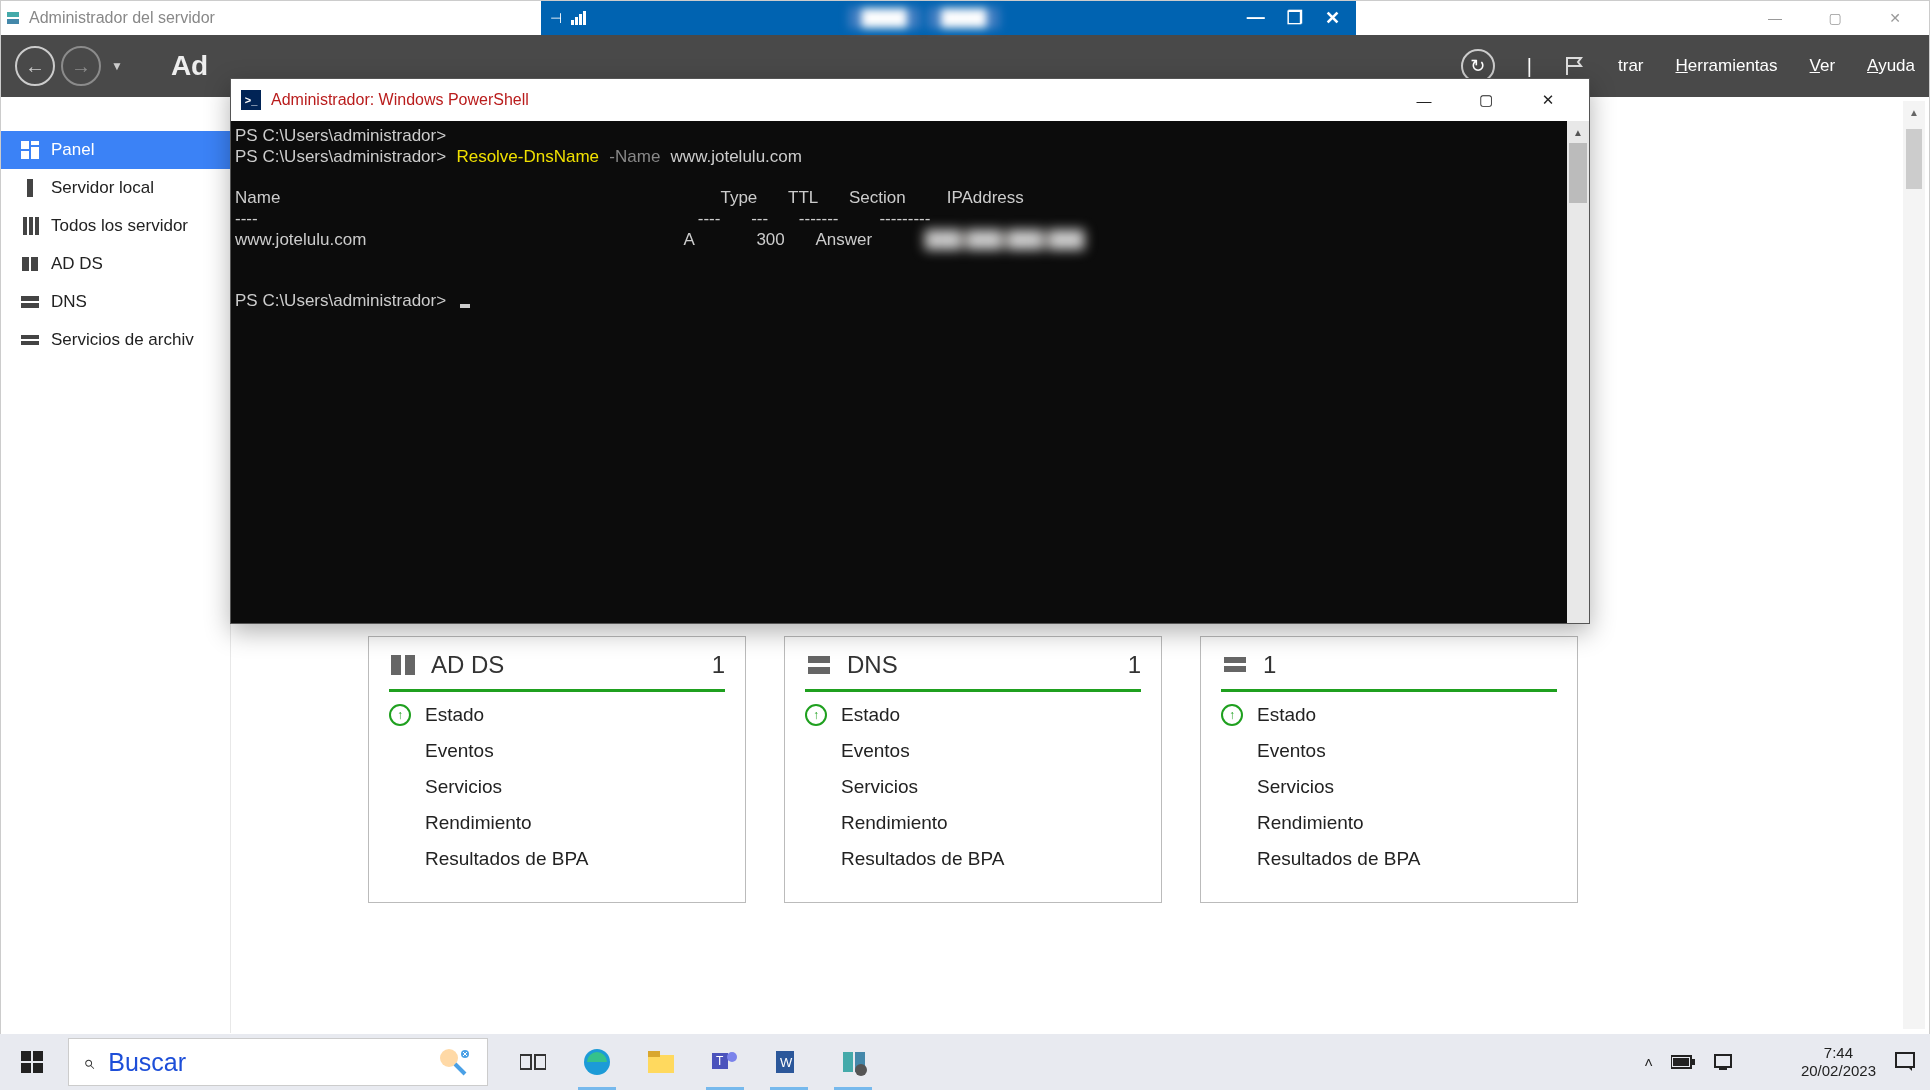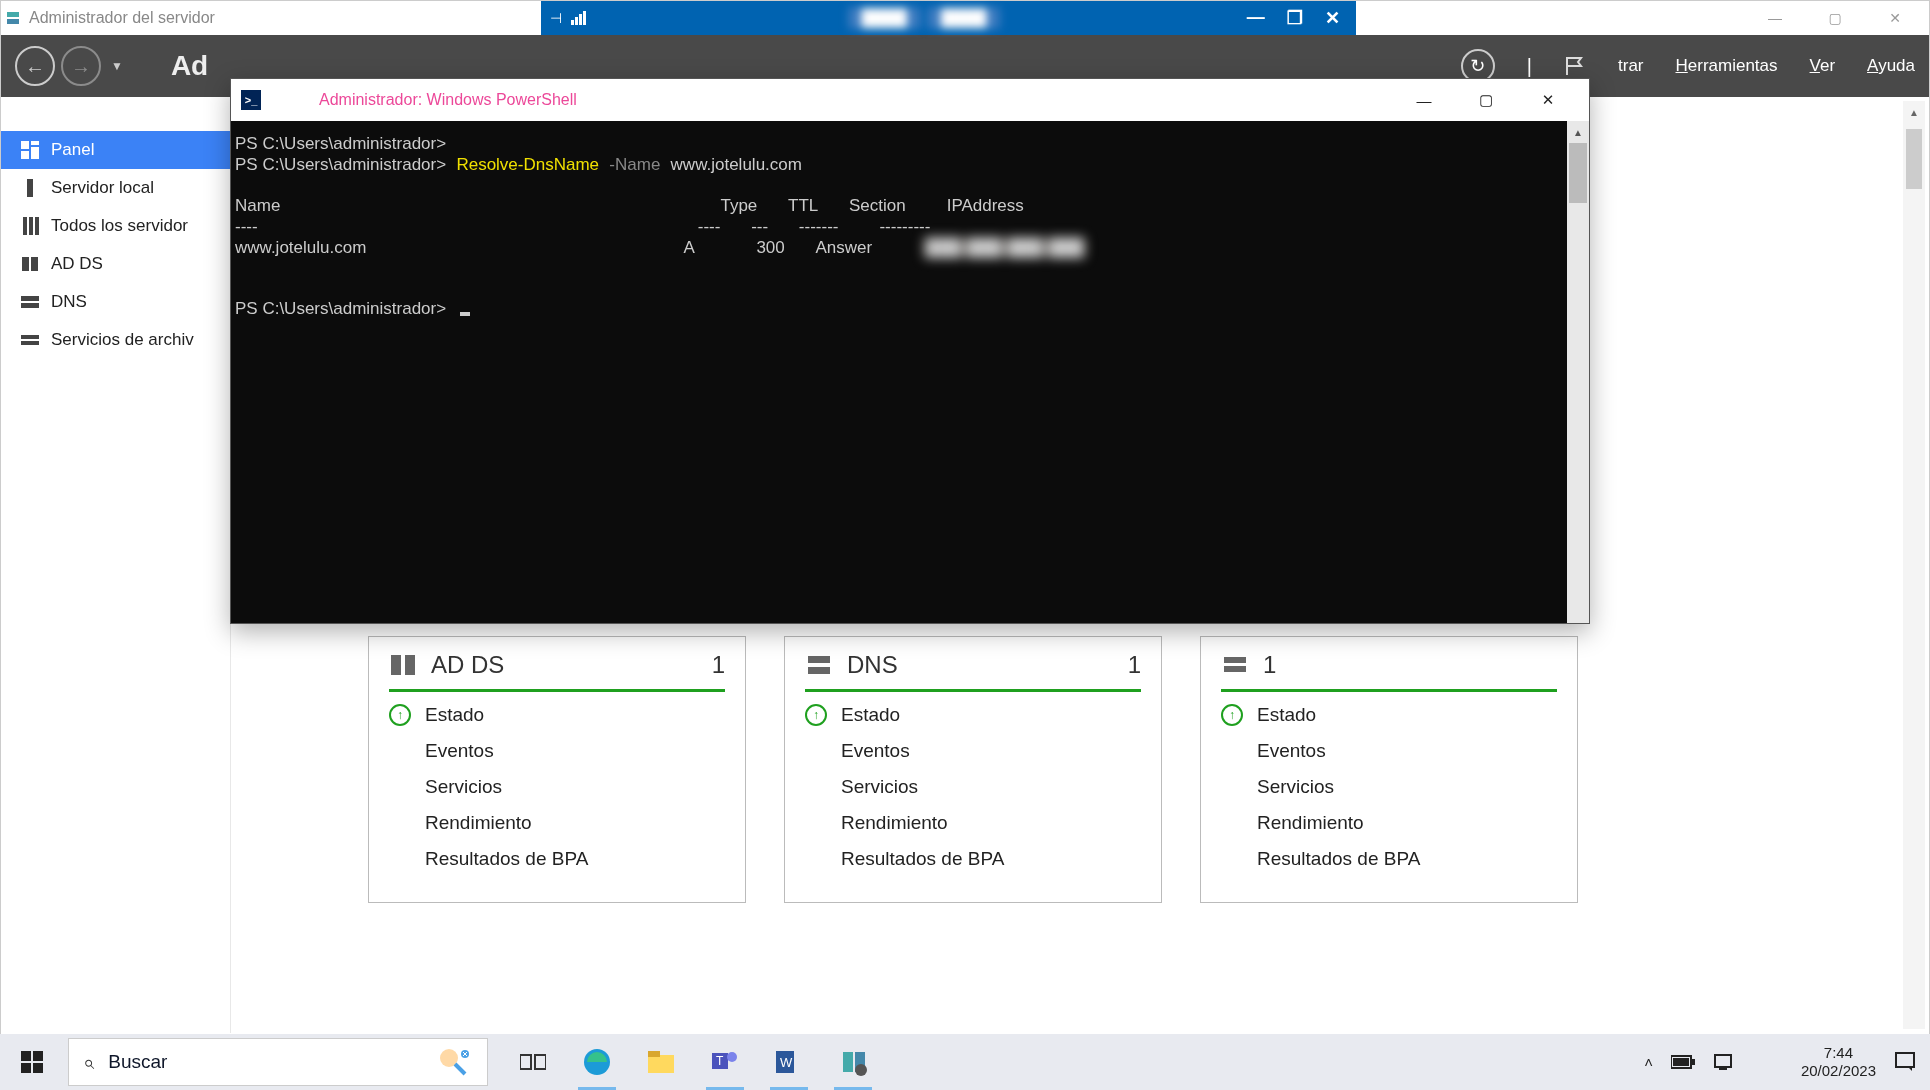--- a/index.html
+++ b/index.html
@@ -59,41 +59,41 @@
 .tile-sep { height: 3px; background: #1fa01f; margin: 10px 0 8px 0; }
 .tile-list { display: flex; flex-direction: column; gap: 6px; }
 .tile-row { display: flex; align-items: center; gap: 14px; font-size: 19px; color: #222; padding: 4px 0; }
 .stat-ic { width: 22px; height: 22px; border: 2px solid #1fa01f; border-radius: 50%; display: flex; align-items: center; justify-content: center; color: #1fa01f; font-size: 12px; font-weight: bold; }
 .stat-sp { width: 22px; height: 22px; }
 
 
 .ps-window { position: absolute; top: 78px; left: 230px; width: 1360px; height: 546px; background: #fff; border: 1px solid #555; box-shadow: 0 8px 24px rgba(0,0,0,0.3); z-index: 20; }
 .ps-titlebar { height: 42px; background: #fff; display: flex; align-items: center; padding: 0 10px; }
 .ps-ic { width: 20px; height: 20px; background: #012456; display: flex; align-items: center; justify-content: center; color: #fff; font-size: 11px; font-weight: bold; margin-right: 10px; }
-.ps-title { font-size: 16px; color: #ec4899; margin-left: 48px; }
+.ps-title { font-size: 16px; color: #b91c1c; }
 .ps-wc { margin-left: auto; display: flex; }
 .ps-wc span { width: 62px; height: 42px; display: flex; align-items: center; justify-content: center; font-size: 15px; color: #222; }
-.ps-body { position: relative; height: calc(100% - 42px); background: #0c0c0c; color: #ccc; font-family: Consolas, monospace; font-size: 17px; padding: 12px 0 0 4px; white-space: pre; overflow: hidden; }
+.ps-body { position: relative; height: calc(100% - 42px); background: #0c0c0c; color: #ccc; font-family: Consolas, monospace; font-size: 17px; padding: 4px 0 0 4px; white-space: pre; overflow: hidden; }
 .ps-body .cmd-y { color: #f0e000; }
 .ps-body .cmd-g { color: #888; }
 .ps-body .blur-ip { filter: blur(6px); background: rgba(180,160,140,0.25); padding: 0 2px; }
 .ps-scroll { position: absolute; right: 0; top: 0; bottom: 0; width: 22px; background: #e8e8e8; }
 .ps-scroll .thumb { position: absolute; top: 22px; height: 60px; left: 2px; right: 2px; background: #bbb; }
 .ps-scroll .arr { position: absolute; left: 0; right: 0; height: 22px; display: flex; align-items: center; justify-content: center; font-size: 10px; color: #555; }
 .ps-scroll .arr.top { top: 0; }
 .cursor-blk { display: inline-block; width: 10px; height: 4px; background: #ccc; margin-left: 4px; vertical-align: -2px; }
 
 
 .taskbar { position: absolute; bottom: 0; left: 0; right: 0; height: 56px; background: #e8eaf0; display: flex; align-items: center; z-index: 3; }
 .start-btn { width: 64px; height: 56px; display: flex; align-items: center; justify-content: center; }
 .win-grid { display: grid; grid-template-columns: 10px 10px; grid-template-rows: 10px 10px; gap: 2px; }
 .win-grid span { background: #222; }
 .search-box { width: 420px; height: 48px; margin: 4px; background: #fff; border: 1px solid #ccc; display: flex; align-items: center; padding: 0 14px; gap: 14px; }
 .search-ic { font-size: 20px; color: #333; transform: scaleX(-1); }
-.search-txt { font-size: 19px; color: #0f172a; flex: 1; }
+.search-txt { font-size: 25px; color: #1d4ed8; flex: 1; }
 .cortana-ic { width: 40px; height: 40px; display: flex; align-items: center; justify-content: center; }
 .task-icons { display: flex; gap: 2px; margin-left: 10px; }
 .tbi { width: 62px; height: 56px; display: flex; align-items: center; justify-content: center; position: relative; }
 .tbi .und { position: absolute; bottom: 0; left: 12px; right: 12px; height: 3px; background: #76b9ed; }
 .tray { margin-left: auto; display: flex; align-items: center; gap: 18px; padding-right: 14px; color: #222; font-size: 15px; }
 .clock { text-align: center; line-height: 18px; margin-left: 48px; }
 
 svg { display: block; }
 </style>
 </head>

